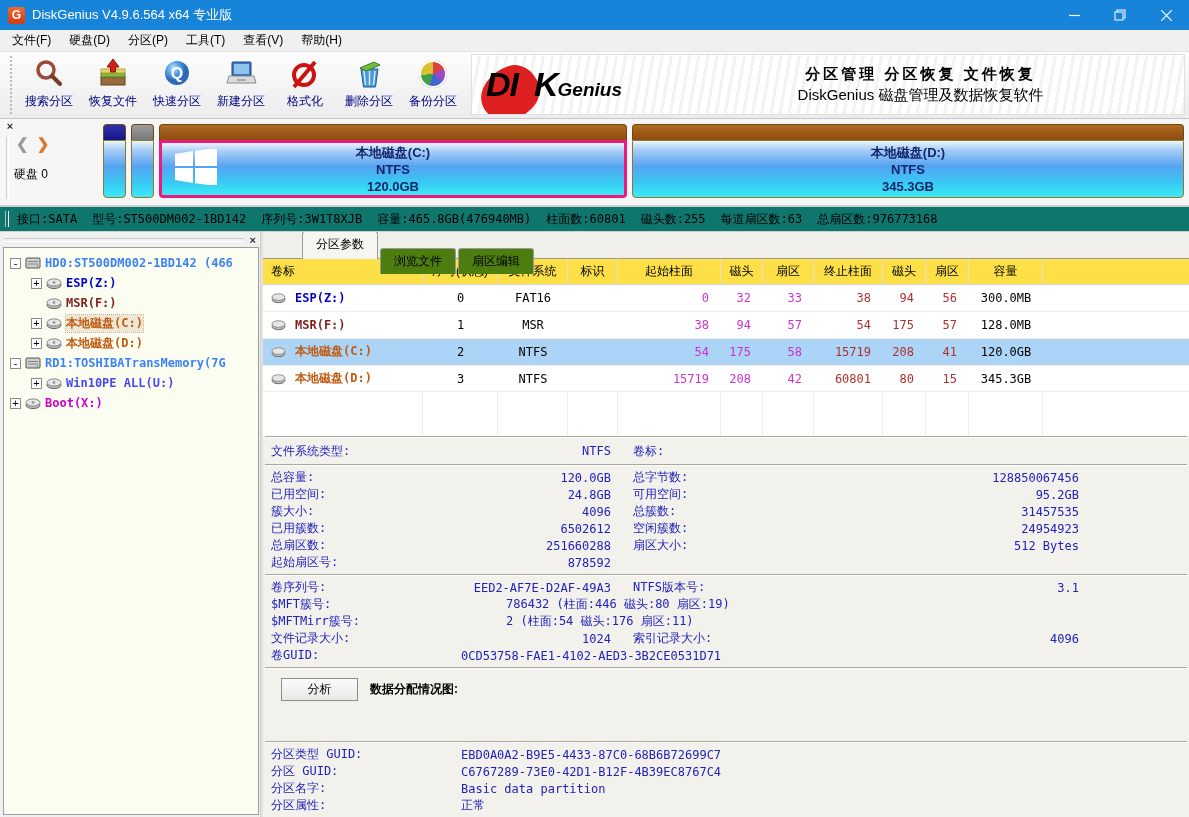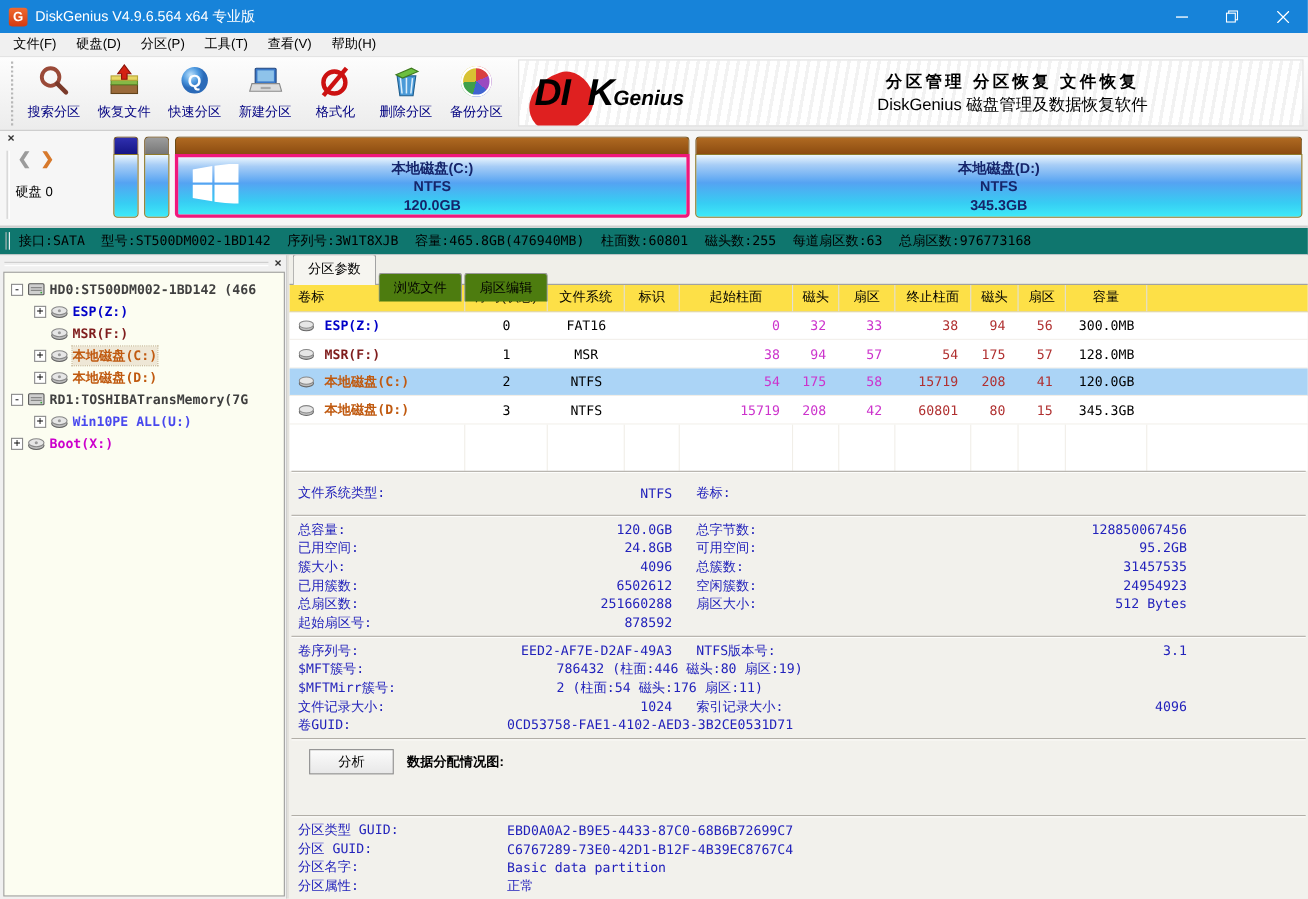--- a/index.html
+++ b/index.html
@@ -77,36 +77,36 @@
   .left-header .x { font-size:11px; font-weight:bold; color:#333; }
   .tree-panel { flex:1; margin:0 1px 2px 3px; background:#fcfdf1; border:1px solid #9d9d9d; padding-top:5px;
                 font-family:"DejaVu Sans Mono",monospace; font-weight:bold; overflow:hidden; }
   .tree-item { height:20px; display:flex; align-items:center; white-space:nowrap; padding-left:6px; cursor:default; }
   .tree-item.lvl1 { padding-left:27px; }
   .expander { width:11px; height:11px; border:1px solid #8a8a8a; background:#fff; font-size:11px; line-height:9px;
               text-align:center; margin-right:4px; flex:none; font-weight:normal; font-family:"Liberation Sans",sans-serif; }
   .expander.none { visibility:hidden; }
   .t-icon { margin-right:4px; flex:none; display:flex; }
   .t-label { overflow:hidden; }
-  .c-disk  { color:#404040; }
+  .c-disk  { color:#3b82f6; }
   .c-esp   { color:#0000c8; }
   .c-msr   { color:#7f1d1d; }
   .c-local { color:#c05a10; }
   .c-winpe { color:#4848ee; }
   .c-boot  { color:#cc00cc; }
   .t-sel { background:#eee7d6; outline:1px dotted #c0b090; }
 
   .v-split { width:3px; background:#e4e2dd; border-left:1px solid #cfcfcf; }
 
   
   .right-panel { flex:1; display:flex; flex-direction:column; background:#f2f1ec; overflow:hidden; }
   .tabs { height:26px; display:flex; align-items:flex-end; padding-left:3px; background:#f0efe9; }
   .tab { padding:4px 13px 4px; background:#4d7c0f; border:1px solid #9a9a9a; border-bottom:none;
          border-radius:3px 3px 0 0; margin-right:2px; position:relative; top:16px; cursor:default; }
-  .tab.active { background:#f6f5f0; padding-bottom:6px; top:1px; z-index:2; }
+  .tab.active { background:#f6f5f0; padding-bottom:6px; top:1px; z-index:2;margin-left:36px; }
 
   .content { flex:1; border-top:1px solid #9a9a9a; background:#f2f1ec; display:flex; flex-direction:column; overflow:hidden; }
 
   
   .p-row { display:grid; grid-template-columns:160px 75px 70px 50px 103px 42px 51px 69px 43px 43px 74px 1fr;
            height:27px; align-items:center; background:#fff; border-bottom:1px solid #f1eee8;
            font-family:"DejaVu Sans Mono",monospace; }
   .p-head { height:26px; background:#fde047; border-bottom:1px solid #d8d5cf; font-family:"Liberation Sans",sans-serif; }
   .p-head > div { height:100%; display:flex; align-items:center; justify-content:center; border-right:1px solid #e2dfd9; }
   .p-head > div:first-child { justify-content:flex-start; padding-left:8px; }
@@ -120,21 +120,21 @@
   .p-row.selected { background:#abd4f6; }
   .p-row.selected > div { border-color:#9cc6ec; }
   .p-filler { height:44px; background:#fff; display:grid; grid-template-columns:160px 75px 70px 50px 103px 42px 51px 69px 43px 43px 74px 1fr; }
   .p-filler > div { border-right:1px solid #f1eee8; }
   .p-filler > div:last-child { border-right:none; }
 
   
   .sep { height:2px; border-top:1px solid #aaa7a0; border-bottom:1px solid #fdfdfb; margin:0 2px; }
   .detail { font-family:"DejaVu Sans Mono",monospace; color:#2222bb; }
   .d-row { display:grid; grid-template-columns:190px 150px 22px 210px 236px 1fr; height:17px; align-items:center; padding-left:8px; }
-  .d-row.tall { height:38px; }
+  .d-row.tall { height:26px; }
   .d-val  { text-align:right; }
   .d-val2 { text-align:right; }
   .d-wide { grid-column:2/6; padding-left:45px; }
   .d-wide-l { grid-column:2/6; }
   .d-pad { padding:3px 0; }
   .analysis-row { display:flex; align-items:center; padding:7px 0 0 18px; height:34px; }
   .btn { width:77px; height:23px; background:linear-gradient(#fbfbfb,#e8e8e8); border:1px solid #8d8d8d;
          font-size:12px; color:#000; font-family:"Liberation Sans",sans-serif; cursor:default; }
   .alloc-lbl { font-weight:bold; color:#000; margin-left:12px; font-family:"Liberation Sans",sans-serif; }
   .alloc-area { height:38px; }

